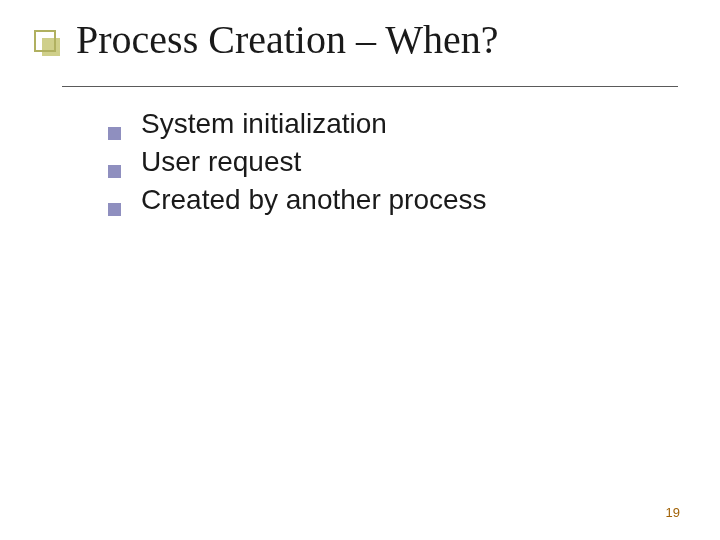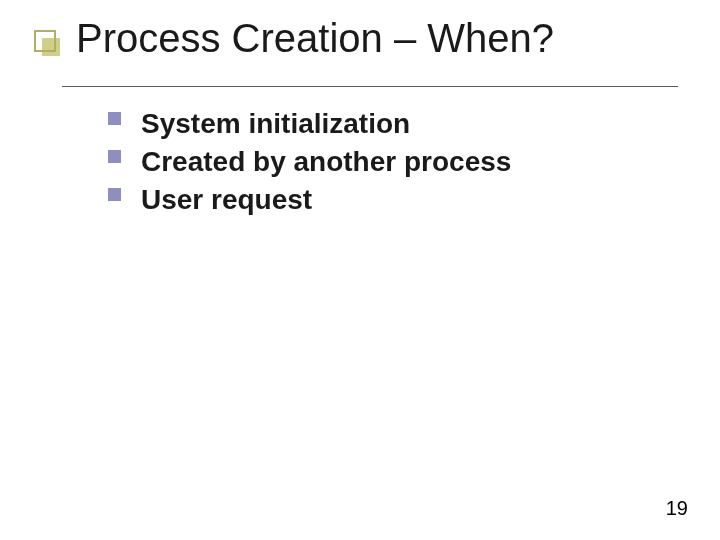--- a/index.html
+++ b/index.html
@@ -45,65 +45,65 @@
     background: #cfcf8a;
   }
 
   .title-text {
     position: relative;
     margin-left: 42px;
     font-size: 40px;
     color: #1a1a1a;
     letter-spacing: 0px;
     white-space: nowrap;
+    font-family: Liberation Serif, serif;
   }
 
   .title-rule {
     position: absolute;
     left: 28px;
     right: 22px;
     top: 70px;
     height: 0;
     border-top: 1px solid #5a5a5a;
   }
 
   .body {
     position: absolute;
     left: 108px;
     top: 108px;
     right: 40px;
   }
 
   .item {
     display: flex;
-    align-items: flex-start;
+    align-items: flex-end;
     margin-bottom: 6px;
-    font-weight: bold;
   }
 
   .bullet {
     width: 13px;
     height: 13px;
     background: #8f8fbf;
     flex: 0 0 auto;
     margin-right: 20px;
     margin-top: 4px;
   }
 
   .item-text {
     font-size: 28px;
     color: #1a1a1a;
   }
 
   .page-num {
     position: absolute;
-    right: 32px;
+    right: 40px;
     bottom: 20px;
-    font-size: 20px;
-    color: #000000;
+    font-size: 13px;
+    color: #a16207;
   }
 </style>
 </head>
 <body>
 
 <div class="title-wrap">
   <div class="title-accent">
     <div class="inner"></div>
     <div class="outer"></div>
   </div>
@@ -111,21 +111,21 @@
   <div class="title-rule"></div>
 </div>
 
 <div class="body">
   <div class="item">
     <div class="bullet"></div>
     <div class="item-text">System initialization</div>
   </div>
   <div class="item">
     <div class="bullet"></div>
-    <div class="item-text">Created by another process</div>
+    <div class="item-text">User request</div>
   </div>
   <div class="item">
     <div class="bullet"></div>
-    <div class="item-text">User request</div>
+    <div class="item-text">Created by another process</div>
   </div>
 </div>
 
 <div class="page-num">19</div>
 
 </body></html>

